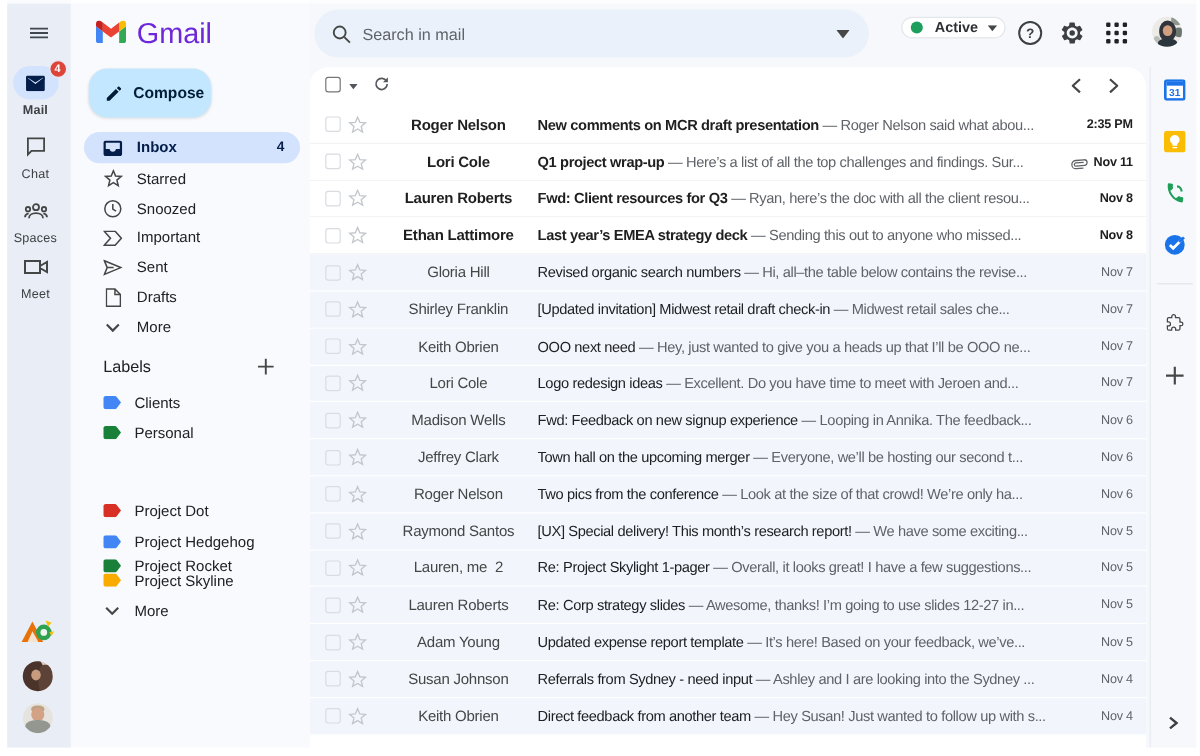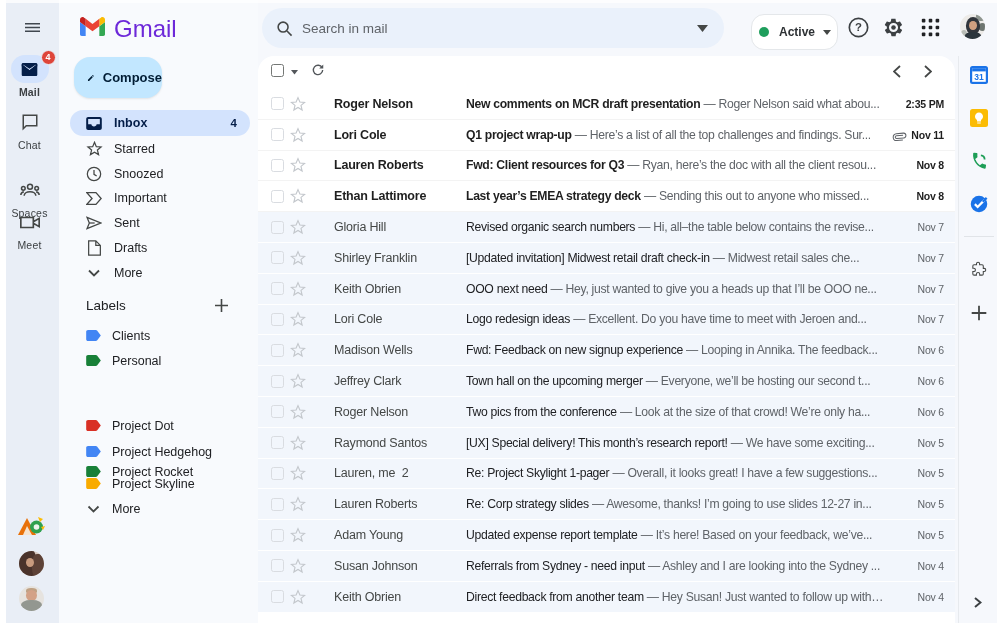--- a/index.html
+++ b/index.html
@@ -9,47 +9,47 @@
 
 
 #rail { position:absolute; left:0; top:0; width:59px; height:630px; background:#e9eef6; }
 .railitem { position:absolute; left:0; width:59px; text-align:center; }
 .railpill { width:38px; height:28px; border-radius:14px; margin:0 auto; display:flex; align-items:center; justify-content:center; position:relative; }
 .raillabel { font-size:10.5px; color:#3c4043; margin-top:3px; letter-spacing:.2px; }
 #mailbadge { position:absolute; top:-5px; right:-7px; background:#de453a; color:#fff; font-size:9px; font-weight:bold; width:13px; height:13px; border-radius:50%; line-height:13px; text-align:center; border:1.5px solid #e9eef6; box-sizing:content-box; }
 
 
 #sidebar { position:absolute; left:59px; top:0; width:199px; height:630px; background:#f8fafd; }
-#compose { position:absolute; left:15px; top:57px; width:88px; height:41px; background:#c2e7ff; border-radius:16px; box-shadow:0 1px 2px rgba(60,64,67,.12); display:flex; align-items:center; }
+#compose { position:absolute; left:15px; top:57px; width:102px; height:41px; background:#c2e7ff; border-radius:16px; box-shadow:0 1px 2px rgba(60,64,67,.12); display:flex; align-items:center; }
 #compose span { color:#001d35; font-weight:bold; font-size:13px; margin-left:8px; }
 .navitem { position:absolute; left:11px; width:180px; height:26px; border-radius:13px; display:flex; align-items:center; font-size:12.5px; color:#202124; }
 .navitem .ic { width:18px; margin-left:15px; margin-right:11px; display:flex; justify-content:center; }
 .navitem.sel { background:#d3e3fd; color:#041e49; font-weight:bold; }
 .navitem .cnt { margin-left:auto; margin-right:13px; font-size:11.5px; font-weight:bold; color:#041e49; }
 .lblhead { position:absolute; left:27px; width:160px; font-size:13.5px; color:#202124; }
 .lblitem { position:absolute; left:11px; width:180px; height:25px; display:flex; align-items:center; font-size:12.5px; color:#202124; }
 .lblitem .tag { margin-left:16px; margin-right:11px; width:15px; height:11px; }
 
 
 #topbar { position:absolute; left:258px; top:0; width:742px; height:56px; background:#f6f8fc; }
 #search { position:absolute; left:4px; top:8px; width:462px; height:40px; background:#eaf1fb; border-radius:20px; display:flex; align-items:center; }
 #search .ph { color:#5f6368; font-size:13.5px; margin-left:9px; }
-#activepill { position:absolute; left:493px; top:14px; width:87px; height:36px; background:#fff; border:1px solid #e4e7ea; border-radius:13px; display:flex; align-items:center; }
+#activepill { position:absolute; left:493px; top:14px; width:87px; height:18px; background:#fff; border:1px solid #e4e7ea; border-radius:13px; display:flex; align-items:center; }
 #activepill .dot { width:10px; height:10px; border-radius:50%; background:#1e9e5c; margin-left:7px; }
 #activepill .txt { font-size:12px; font-weight:bold; color:#2d3134; margin-left:10px; }
 
 
 #card { position:absolute; left:258px; top:56px; width:697px; height:574px; background:#fff; border-radius:16px 16px 0 0; overflow:hidden; }
 #toolbar { position:relative; height:33px; }
 .row { position:relative; height:30.8px; display:flex; align-items:center; border-bottom:1px solid #f3f3f3; background:#fff; }
 .row.read { background:#f2f6fc; border-bottom:1px solid #fff; }
 .row.read .sender { color:#444746; }
 .cb { width:13px; height:13px; border:1.5px solid #d9dce1; border-radius:2.5px; margin-left:13px; flex:none; }
 .star { flex:none; margin-left:5px; width:18px; height:18px; }
-.sender { flex:none; width:132px; margin-left:27px; font-size:12.5px; letter-spacing:-0.2px; color:#202124; white-space:nowrap; overflow:hidden; }
+.sender { flex:none; width:132px; margin-left:9px; font-size:12.5px; letter-spacing:-0.2px; color:#202124; white-space:nowrap; overflow:hidden;text-align:center; }
 .row.unread .sender, .row.unread .subj, .row.unread .date { font-weight:bold; color:#1f1f1f; }
 .subjwrap { flex:1; font-size:12.2px; letter-spacing:-0.3px; white-space:nowrap; overflow:hidden; text-overflow:ellipsis; color:#5f6368; }
 .subj { color:#202124; }
 .date { flex:none; width:52px; font-size:10.5px; letter-spacing:-0.2px; color:#5f6368; margin-right:11px; margin-left:6px; text-align:right; }
 
 
 #strip { position:absolute; left:958px; top:56px; width:42px; height:574px; background:#f6f8fc; border-left:1px solid #e7eaee; }
 .sicon { position:absolute; left:11px; width:18px; height:18px; }
 </style>
 </head>
@@ -70,21 +70,21 @@
     <div class="raillabel" style="font-weight:bold;">Mail</div>
   </div>
   <div class="railitem" style="top:108px;">
     <div class="railpill">
         <svg width="18" height="18" viewBox="0 0 24 24">
           <path fill="none" stroke="#444746" stroke-width="2" d="M3 3h18v14H7l-4 4z"></path>
         </svg>
       </div>
     <div class="raillabel">Chat</div>
   </div>
-  <div class="railitem" style="top:176px;">
+  <div class="railitem" style="top:162px;">
     <div class="railpill">
         <svg width="20" height="16" viewBox="0 0 24 18">
           <g fill="none" stroke="#444746" stroke-width="1.8">
             <circle cx="12" cy="5" r="3"></circle>
             <path d="M5 16c0-3 3-5 7-5s7 2 7 5"></path>
             <circle cx="4" cy="7" r="2.2"></circle>
             <circle cx="20" cy="7" r="2.2"></circle>
             <path d="M1 15c0-2 1.5-3.4 3.6-3.9M23 15c0-2-1.5-3.4-3.6-3.9"></path>
           </g>
         </svg>

